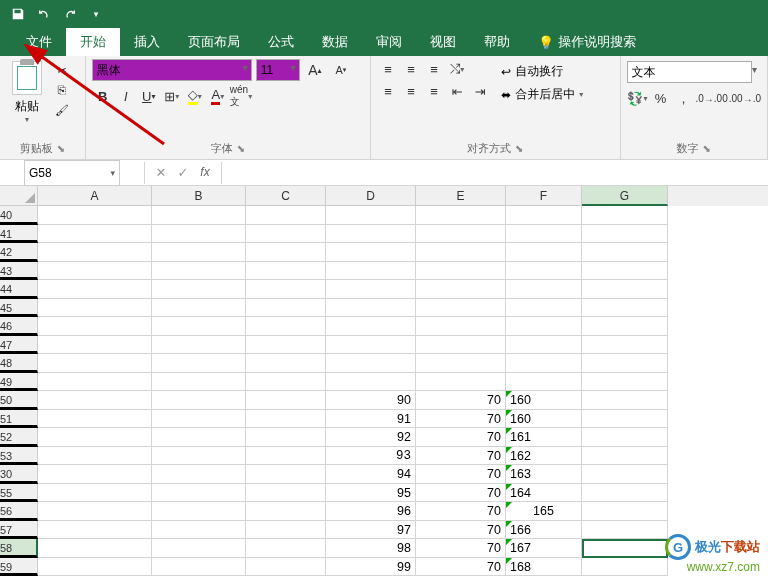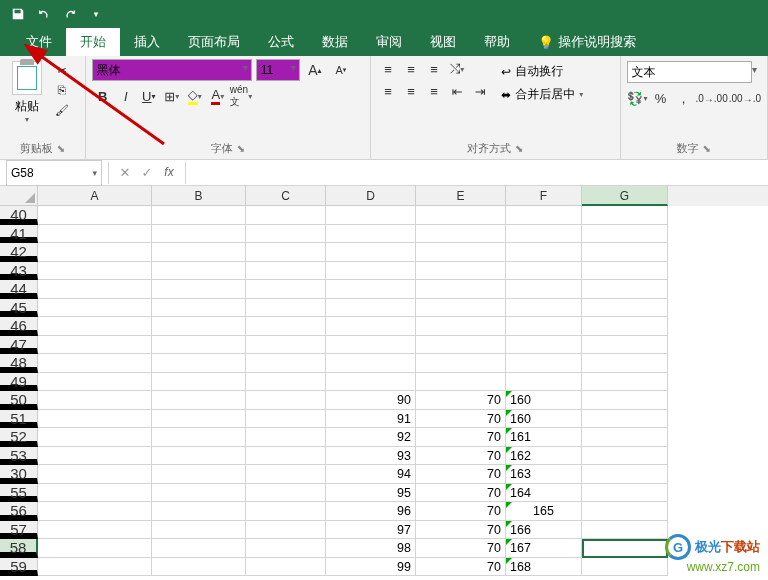--- a/index.html
+++ b/index.html
@@ -34,34 +34,34 @@
 .align-grid{display:flex;flex-direction:column;gap:2px}
 .align-row{display:flex;gap:1px}
 .align-ico{width:20px;height:20px;display:flex;align-items:center;justify-content:center}
 .wrap-group{display:flex;flex-direction:column;gap:2px;padding-top:2px}
 .wrap-btn{display:flex;align-items:center;gap:4px;font-size:12px;padding:2px 6px;cursor:pointer}
 .num-group{display:flex;flex-direction:column;gap:4px;padding-top:2px}
 .num-sel{width:125px;border:1px solid #ababab;height:22px;font-size:12px;padding:0 4px}
 .num-btns{display:flex;gap:1px}
 .launcher{font-size:10px;color:#888;cursor:pointer}
 .namebox-row{height:26px;background:#fff;border-bottom:1px solid #d4d4d4;display:flex;align-items:center}
-.namebox{width:96px;border:1px solid #ccc;height:22px;margin:0 6px;font-size:12px;padding:12px 4px;display:flex;align-items:center;justify-content:space-between;background:#fff}
+.namebox{width:96px;border:1px solid #ccc;height:22px;margin:0 24px;font-size:12px;padding:12px 4px;display:flex;align-items:center;justify-content:space-between;background:#fff}
 .fx-btns{display:flex;gap:2px;padding:0 6px;color:#999}
 .fx-btn{width:20px;text-align:center;font-size:13px;cursor:pointer}
 .fx-label{font-style:italic;font-size:12px;color:#666}
 .formula-bar{flex:1;border-left:1px solid #d4d4d4;height:22px;padding:0 6px}
 .grid-area{position:relative;height:394px;overflow:hidden}
 .col-headers{display:flex;height:20px;background:#f0f0f0}
 .corner{width:38px;border-right:1px solid #ccc;border-bottom:1px solid #ccc;background:#f0f0f0;position:relative}
 .corner::after{content:"";position:absolute;right:2px;bottom:2px;border-left:10px solid transparent;border-bottom:10px solid #b0b0b0}
 .col-h{border-right:1px solid #ccc;border-bottom:1px solid #ccc;text-align:center;font-size:12px;color:#333;line-height:20px}
 .col-h.sel{background:#d4e7d4;border-bottom:2px solid #217346}
 .grid-body{display:flex}
 .row-headers{width:38px}
-.row-h{height:18.5px;border-right:1px solid #ccc;border-bottom:6px solid #000000;background:#f0f0f0;text-align:center;font-size:15px;color:#333;line-height:18px}
+.row-h{height:18.5px;border-right:1px solid #ccc;border-bottom:3px solid #000000;background:#f0f0f0;font-size:11px;color:#333;line-height:18px}
 .row-h.sel{background:#d4e7d4;border-right:2px solid #217346}
 .cells{position:relative;flex:1}
 .cell-row{display:flex;height:18.5px}
 .cell{border-right:1px solid #d4d4d4;border-bottom:1px solid #d4d4d4;font-size:12.5px;padding:0 4px;line-height:18px;text-align:right;position:relative}
 .cell.sel{border:2px solid #217346;z-index:2}
 .green-tri::before{content:"";position:absolute;left:0;top:0;border-left:6px solid #0a0;border-bottom:6px solid transparent}
 .arrow{position:absolute;z-index:50;pointer-events:none}
 .watermark{position:absolute;right:8px;bottom:6px;z-index:60;font-size:13px;display:flex;flex-direction:column;align-items:flex-end}
 .wm1{color:#3388cc;font-weight:bold}
 .wm1 .b{color:#c2410c}
@@ -382,21 +382,21 @@
           <div class="cell" style="width: 80px;"></div>
           <div class="cell" style="width: 90px;">92</div>
           <div class="cell" style="width: 90px;">70</div>
           <div class="cell green-tri" style="width: 76px; text-align: left;">161</div>
           <div class="cell" style="width: 86px;"></div>
         </div>
         <div class="cell-row">
           <div class="cell" style="width: 114px;"></div>
           <div class="cell" style="width: 94px;"></div>
           <div class="cell" style="width: 80px;"></div>
-          <div class="cell" style="width: 90px;">93</div>
+          <div class="cell" style="width: 90px; font-family: Liberation Mono, monospace;">93</div>
           <div class="cell" style="width: 90px;">70</div>
           <div class="cell green-tri" style="width: 76px; text-align: left;">162</div>
           <div class="cell" style="width: 86px;"></div>
         </div>
         <div class="cell-row">
           <div class="cell" style="width: 114px;"></div>
           <div class="cell" style="width: 94px;"></div>
           <div class="cell" style="width: 80px;"></div>
           <div class="cell" style="width: 90px;">94</div>
           <div class="cell" style="width: 90px;">70</div>

